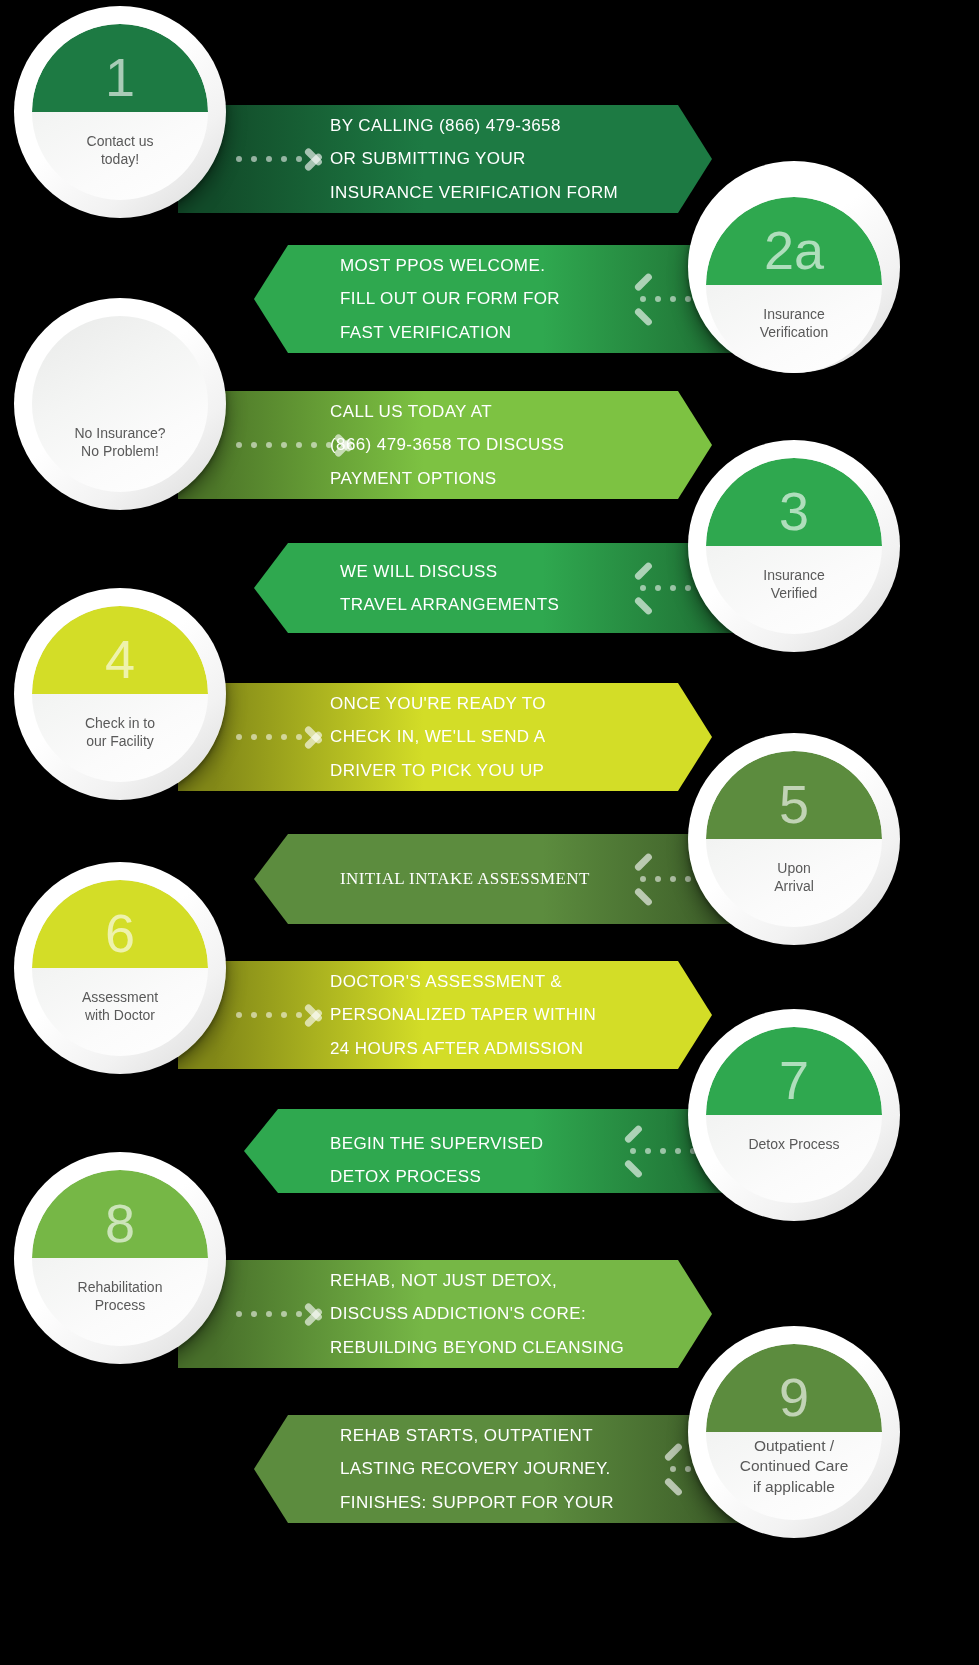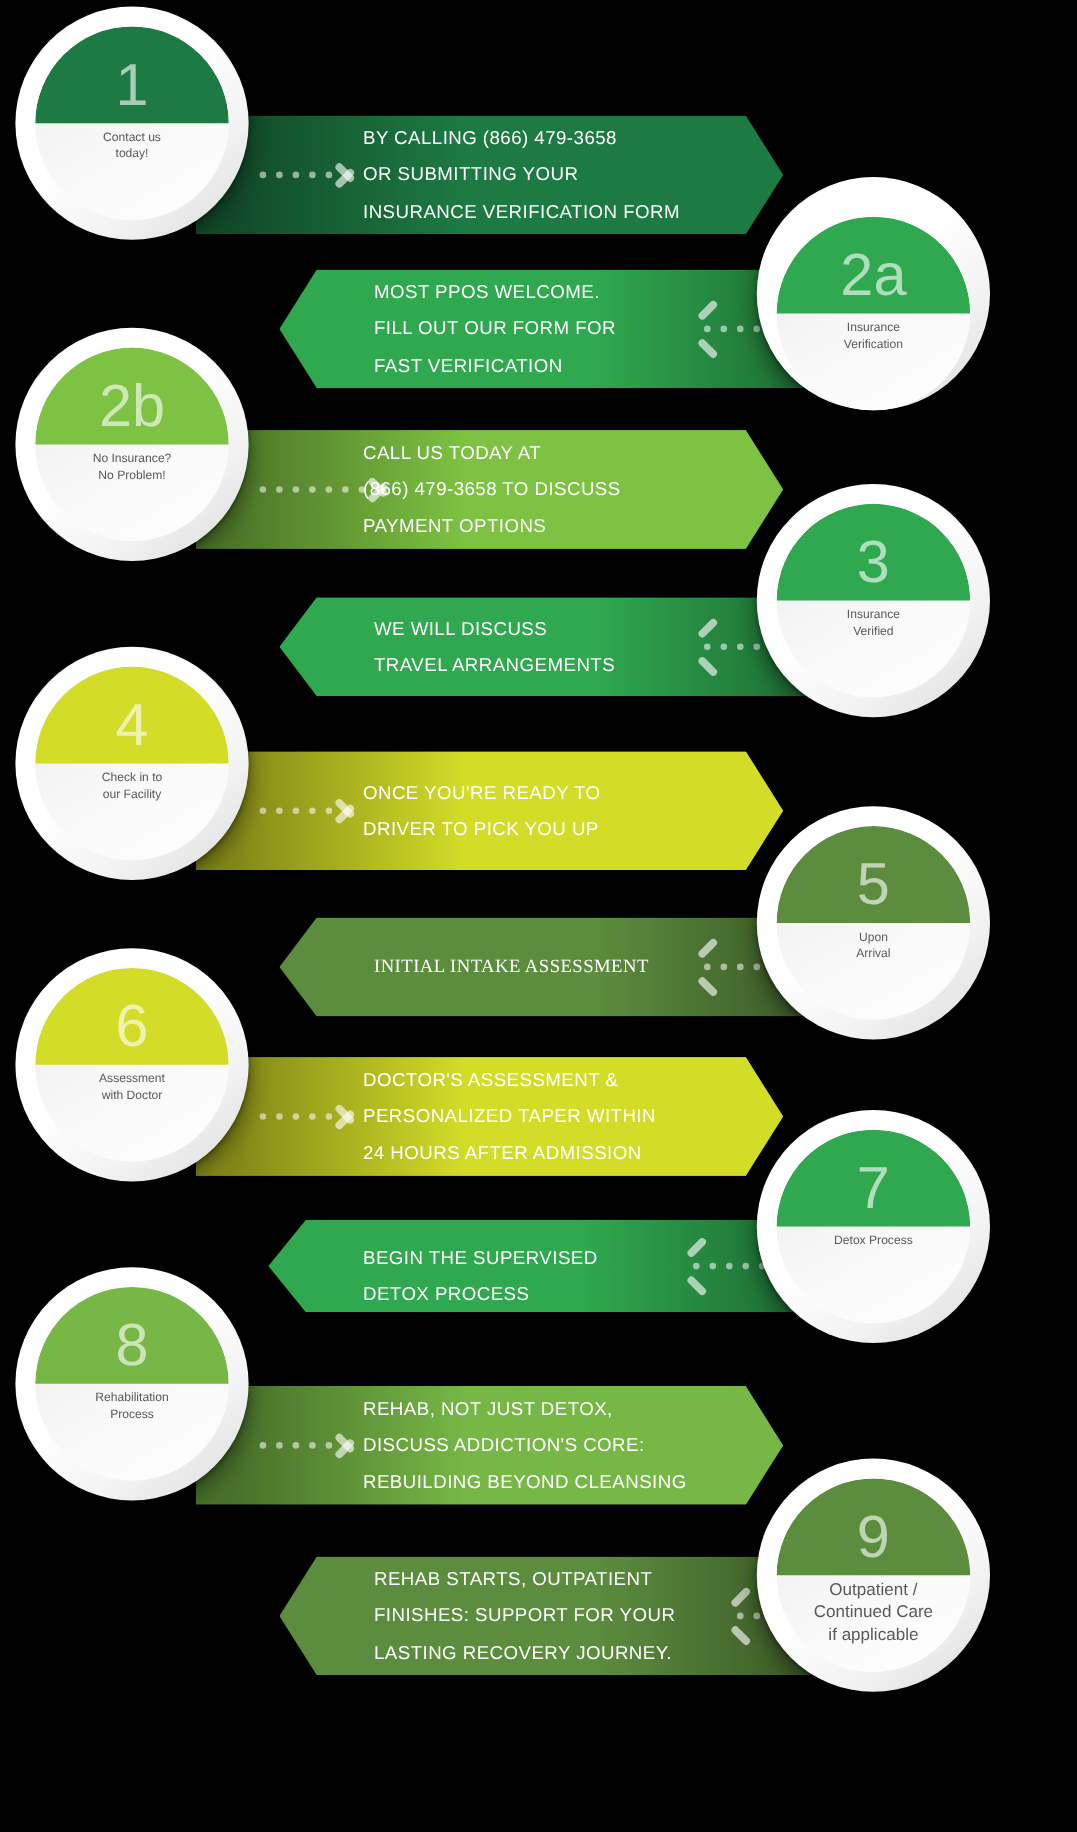--- a/index.html
+++ b/index.html
@@ -103,24 +103,24 @@
   .node .num {
     font-size: 54px;
     font-weight: 400;
     color: rgba(255,255,255,.62);
     line-height: 1;
     margin-bottom: 8px;
     letter-spacing: 0px;
   }
   .node .label {
     position: absolute;
-    top: 94px; left: 0; right: 0;
+    top: 108px; left: 0; right: 0;
     text-align: center;
     color: #595959;
-    font-size: 11px;
+    font-size: 14px;
     line-height: 1.32;
     padding: 0 8px;
   }
   .node .label.sm { font-size: 15.5px; top: 92px; }
 </style>
 </head>
 <body>
 
 <div id="stage">
     <div class="banner right" style="left: 178px; top: 68px; width: 534px; height: 108px;">
@@ -198,23 +198,20 @@
         <span class="chev r"></span>
       </div>
       <div class="txt">
         <div>CALL US TODAY AT</div>
         <div>(866) 479-3658 TO DISCUSS</div>
         <div>PAYMENT OPTIONS</div>
       </div>
     </div>
     <div class="node" style="left: 14px; top: 298px;">
       <div class="inner">
-        <div class="cap" style="background: rgb(125, 194, 66);">
-          <div class="num">2b</div>
-        </div>
         <div class="label">
           <div>No Insurance?</div>
           <div>No Problem!</div>
         </div>
       </div>
     </div>
     <div class="banner left" style="left: 254px; top: 506px; width: 534px; height: 90px;">
       <div class="shape" style="background: linear-gradient(270deg, rgb(29, 104, 49) 0%, rgb(29, 104, 49) 7%, rgb(47, 168, 79) 46%, rgb(47, 168, 79) 100%); clip-path: polygon(34px 0px, 100% 0px, 100% 100%, 34px 100%, 0px 50%);"></div>
       <div class="connector" style="right: 52px;">
         <span class="chev l"></span>
@@ -251,20 +248,21 @@
           <i></i>
           <i></i>
           <i></i>
           <i></i>
           <i></i>
         </span>
         <span class="chev r"></span>
       </div>
       <div class="txt">
         <div>ONCE YOU'RE READY TO</div>
+        <div>CHECK IN, WE'LL SEND A</div>
         <div>DRIVER TO PICK YOU UP</div>
       </div>
     </div>
     <div class="node" style="left: 14px; top: 588px;">
       <div class="inner">
         <div class="cap" style="background: rgb(211, 221, 39);">
           <div class="num">4</div>
         </div>
         <div class="label">
           <div>Check in to</div>
@@ -395,22 +393,22 @@
         <span class="dots">
           <i></i>
           <i></i>
           <i></i>
           <i></i>
           <i></i>
         </span>
       </div>
       <div class="txt">
         <div>REHAB STARTS, OUTPATIENT</div>
+        <div>LASTING RECOVERY JOURNEY.</div>
         <div>FINISHES: SUPPORT FOR YOUR</div>
-        <div>LASTING RECOVERY JOURNEY.</div>
       </div>
     </div>
     <div class="node" style="left: 688px; top: 1326px;">
       <div class="inner">
         <div class="cap" style="background: rgb(92, 140, 62);">
           <div class="num">9</div>
         </div>
         <div class="label sm">
           <div>Outpatient /</div>
           <div>Continued Care</div>

